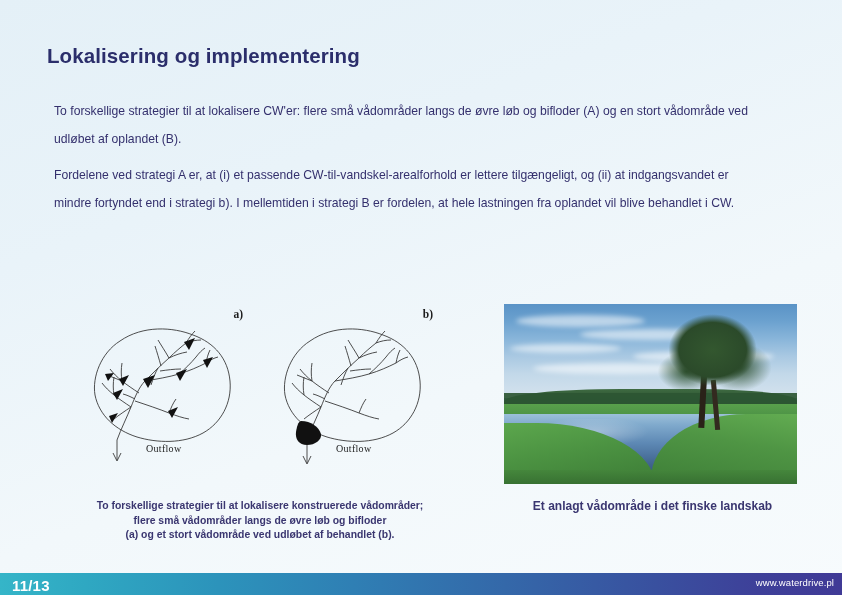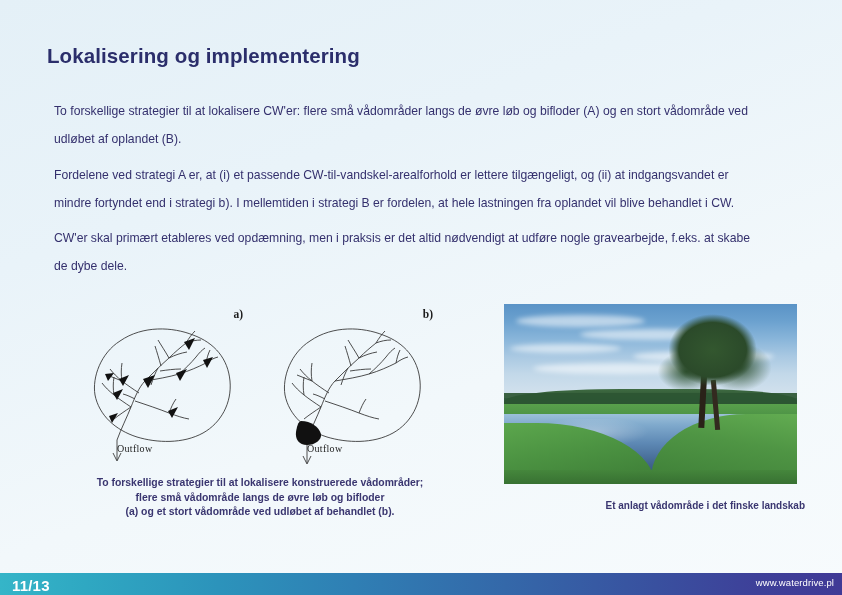--- a/index.html
+++ b/index.html
@@ -75,42 +75,43 @@
     color: #1d1d1d;
   }
   .fig-outflow-label {
     position: absolute;
     left: 52px;
     top: 140px;
     font-family: "Liberation Serif", serif;
     font-size: 10px;
     color: #1d1d1d;
     letter-spacing: 0.3px;
+    padding-left: 29px;
   }
 
   
   #figure-caption {
     position: absolute;
     left: 55px;
-    top: 476px;
+    top: 499px;
     width: 410px;
     text-align: center;
     color: #3a3670;
     font-size: 10.4px;
     font-weight: bold;
     line-height: 14.5px;
   }
   #photo-caption {
     position: absolute;
     left: 500px;
     top: 499px;
     width: 305px;
-    text-align: right;
+    text-align: center;
     color: #3a3670;
-    font-size: 10px;
+    font-size: 12px;
     font-weight: bold;
     line-height: 14.5px;
   }
 
   
   #photo-frame {
     position: absolute;
     left: 504px;
     top: 304px;
     width: 293px;
@@ -232,21 +233,20 @@
 </head>
 <body>
 
 <div id="slide">
 
   <div id="slide-title">Lokalisering og implementering</div>
 
   <div id="body-text">
     <p class="para">To forskellige strategier til at lokalisere CW'er: flere små vådområder langs de øvre løb og bifloder (A) og en stort vådområde ved udløbet af oplandet (B).</p>
     <p class="para">Fordelene ved strategi A er, at (i) et passende CW-til-vandskel-arealforhold er lettere tilgængeligt, og (ii) at indgangsvandet er mindre fortyndet end i strategi b). I mellemtiden i strategi B er fordelen, at hele lastningen fra oplandet vil blive behandlet i CW.</p>
-    <p class="para">CW'er skal primært etableres ved opdæmning, men i praksis er det altid nødvendigt at udføre nogle gravearbejde, f.eks. at skabe de dybe dele.</p>
   </div>
 
   <div id="figure-group">
 
     <div class="watershed-fig" id="watershed-a">
       <svg width="190" height="180" viewBox="0 0 190 180">
         <g fill="none" stroke="#3a3a3a" stroke-width="0.9">
 
           <path d="M55,38 C78,22 108,24 128,32 C150,40 163,56 165,78 C167,100 156,120 138,130
                    C118,141 92,140 72,134 C50,127 34,112 30,92 C27,74 36,50 55,38 Z"></path>
@@ -336,21 +336,21 @@
           <path d="M48,153 L52,161 L56,153"></path>
         </g>
       </svg>
       <div class="fig-letter">b)</div>
       <div class="fig-outflow-label">Outflow</div>
     </div>
   </div>
 
   <div id="figure-caption">
     <div>To forskellige strategier til at lokalisere konstruerede vådområder;</div>
-    <div>flere små vådområde langs de øvre løb og bifloder</div>
+    <div>flere små vådområder langs de øvre løb og bifloder</div>
     <div>(a) og et stort vådområde ved udløbet af behandlet (b).</div>
   </div>
 
   <div id="photo-frame">
     <div id="photo-scene">
       <div class="ph-sky"></div>
       <div class="cloud" style="left:4%;  top:6%;  width:44%; height:7%;"></div>
       <div class="cloud" style="left:26%; top:14%; width:52%; height:6%;"></div>
       <div class="cloud" style="left:2%;  top:22%; width:38%; height:5%;"></div>
       <div class="cloud" style="left:44%; top:26%; width:48%; height:6%;"></div>

